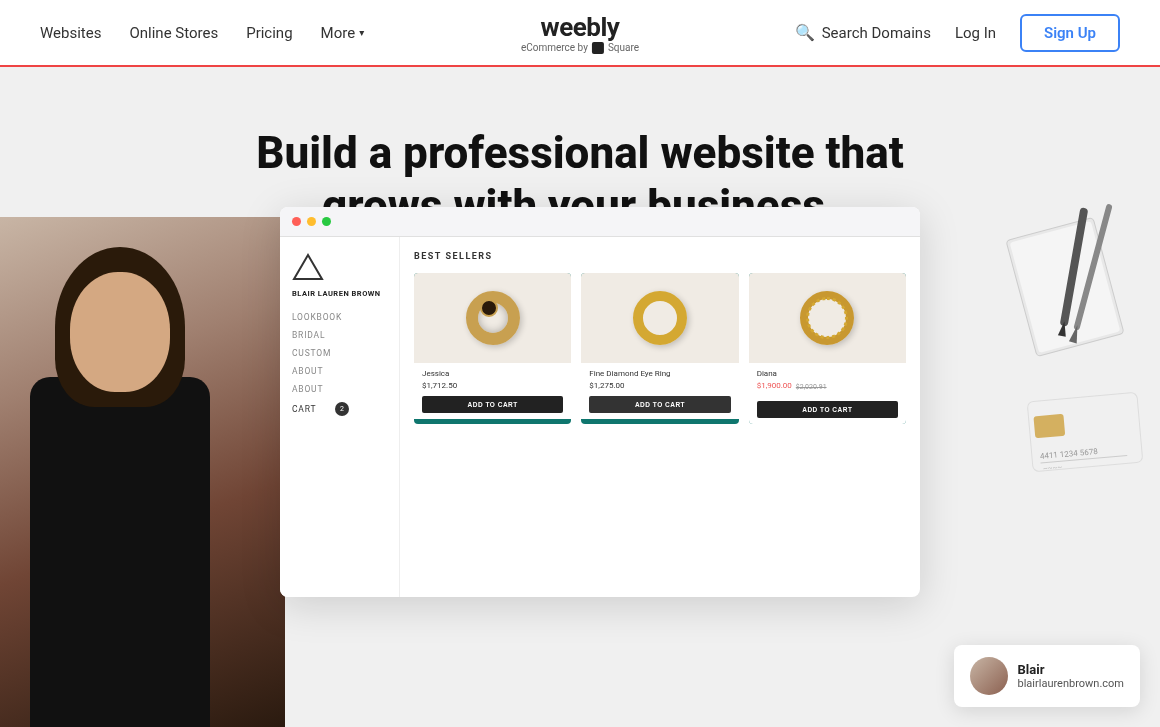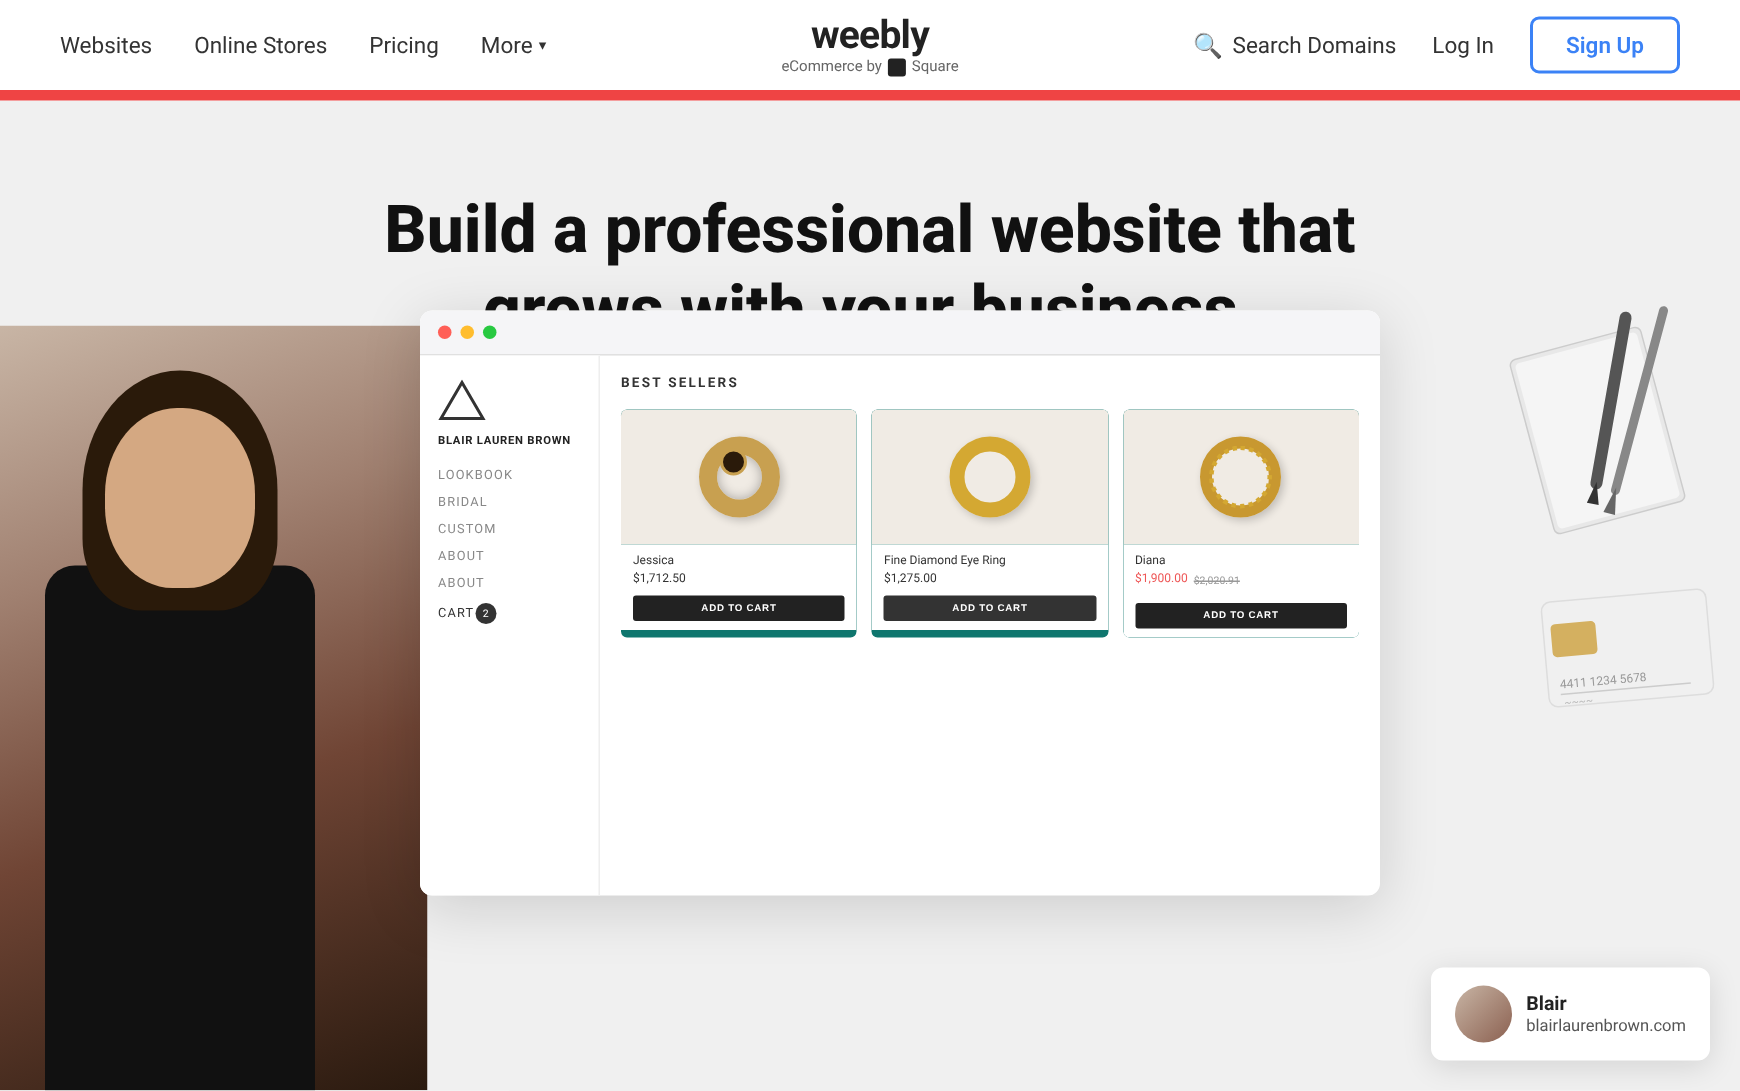--- a/index.html
+++ b/index.html
@@ -2,21 +2,21 @@
 <html><head>
   <meta charset="utf-8">
   <style>
     * { margin: 0; padding: 0; box-sizing: border-box; }
     body { font-family: -apple-system, BlinkMacSystemFont, 'Segoe UI', Roboto, sans-serif; background: #f5f5f5; width: 1160px; height: 727px; overflow: hidden; }
 
     
     .navbar {
       display: flex; align-items: center; justify-content: space-between;
       background: #fff; padding: 0 40px; height: 67px;
-      border-bottom: 7px solid #ef4444; position: relative; z-index: 10;
+      border-bottom: 2px solid #ef4444; position: relative; z-index: 10;
     }
     .nav-left { display: flex; align-items: center; gap: 28px; }
     .nav-left a { text-decoration: none; color: #333; font-size: 15px; font-weight: 400; }
     .nav-more { display: flex; align-items: center; gap: 4px; cursor: pointer; color: #333; font-size: 15px; }
     .nav-more-arrow { font-size: 10px; }
     .nav-logo { position: absolute; left: 50%; transform: translateX(-50%); text-align: center; }
     .nav-logo .logo-text { font-size: 26px; font-weight: 700; color: #222; letter-spacing: -0.5px; }
     .nav-logo .logo-sub { font-size: 10px; color: #666; display: flex; align-items: flex-start; gap: 4px; justify-content: center; }
     .square-icon { width: 12px; height: 12px; background: #222; display: inline-block; border-radius: 2px; vertical-align: middle; }
     .nav-right { display: flex; align-items: center; gap: 24px; }
@@ -114,21 +114,21 @@
     
     .shop-sidebar {
       width: 120px; padding: 16px 12px; border-right: 1px solid #eee;
       background: #fff;
     }
     .shop-logo { margin-bottom: 14px; }
     .triangle-svg { width: 32px; height: 28px; }
     .shop-name { font-size: 7.5px; font-weight: 700; letter-spacing: 0.5px; color: #222; margin-top: 4px; }
     .sidebar-menu { list-style: none; margin-top: 12px; }
     .sidebar-menu li { font-size: 8.5px; color: #888; margin-bottom: 8px; letter-spacing: 0.8px; cursor: pointer; }
-    .sidebar-cart { display: flex; align-items: center; gap: 1px; font-size: 8.5px; color: #333; letter-spacing: 0.8px; margin-top: 8px; }
+    .sidebar-cart { display: flex; align-items: center; gap: 19px; font-size: 8.5px; color: #333; letter-spacing: 0.8px; margin-top: 8px; }
     .cart-badge { background: #333; color: #fff; border-radius: 50%; width: 14px; height: 14px; font-size: 7px; display: flex; align-items: center; justify-content: center; }
 
     
     .shop-main { flex: 1; padding: 14px; overflow: hidden; }
     .best-sellers-label { font-size: 9px; font-weight: 700; letter-spacing: 1.5px; color: #333; margin-bottom: 12px; }
     .products-grid { display: grid; grid-template-columns: repeat(3, 1fr); gap: 10px; }
     .product-card { background: #0f766e; border-radius: 4px; overflow: hidden; }
     .product-image {
       height: 90px; display: flex; align-items: center; justify-content: center;
       background: #f0ebe4;

